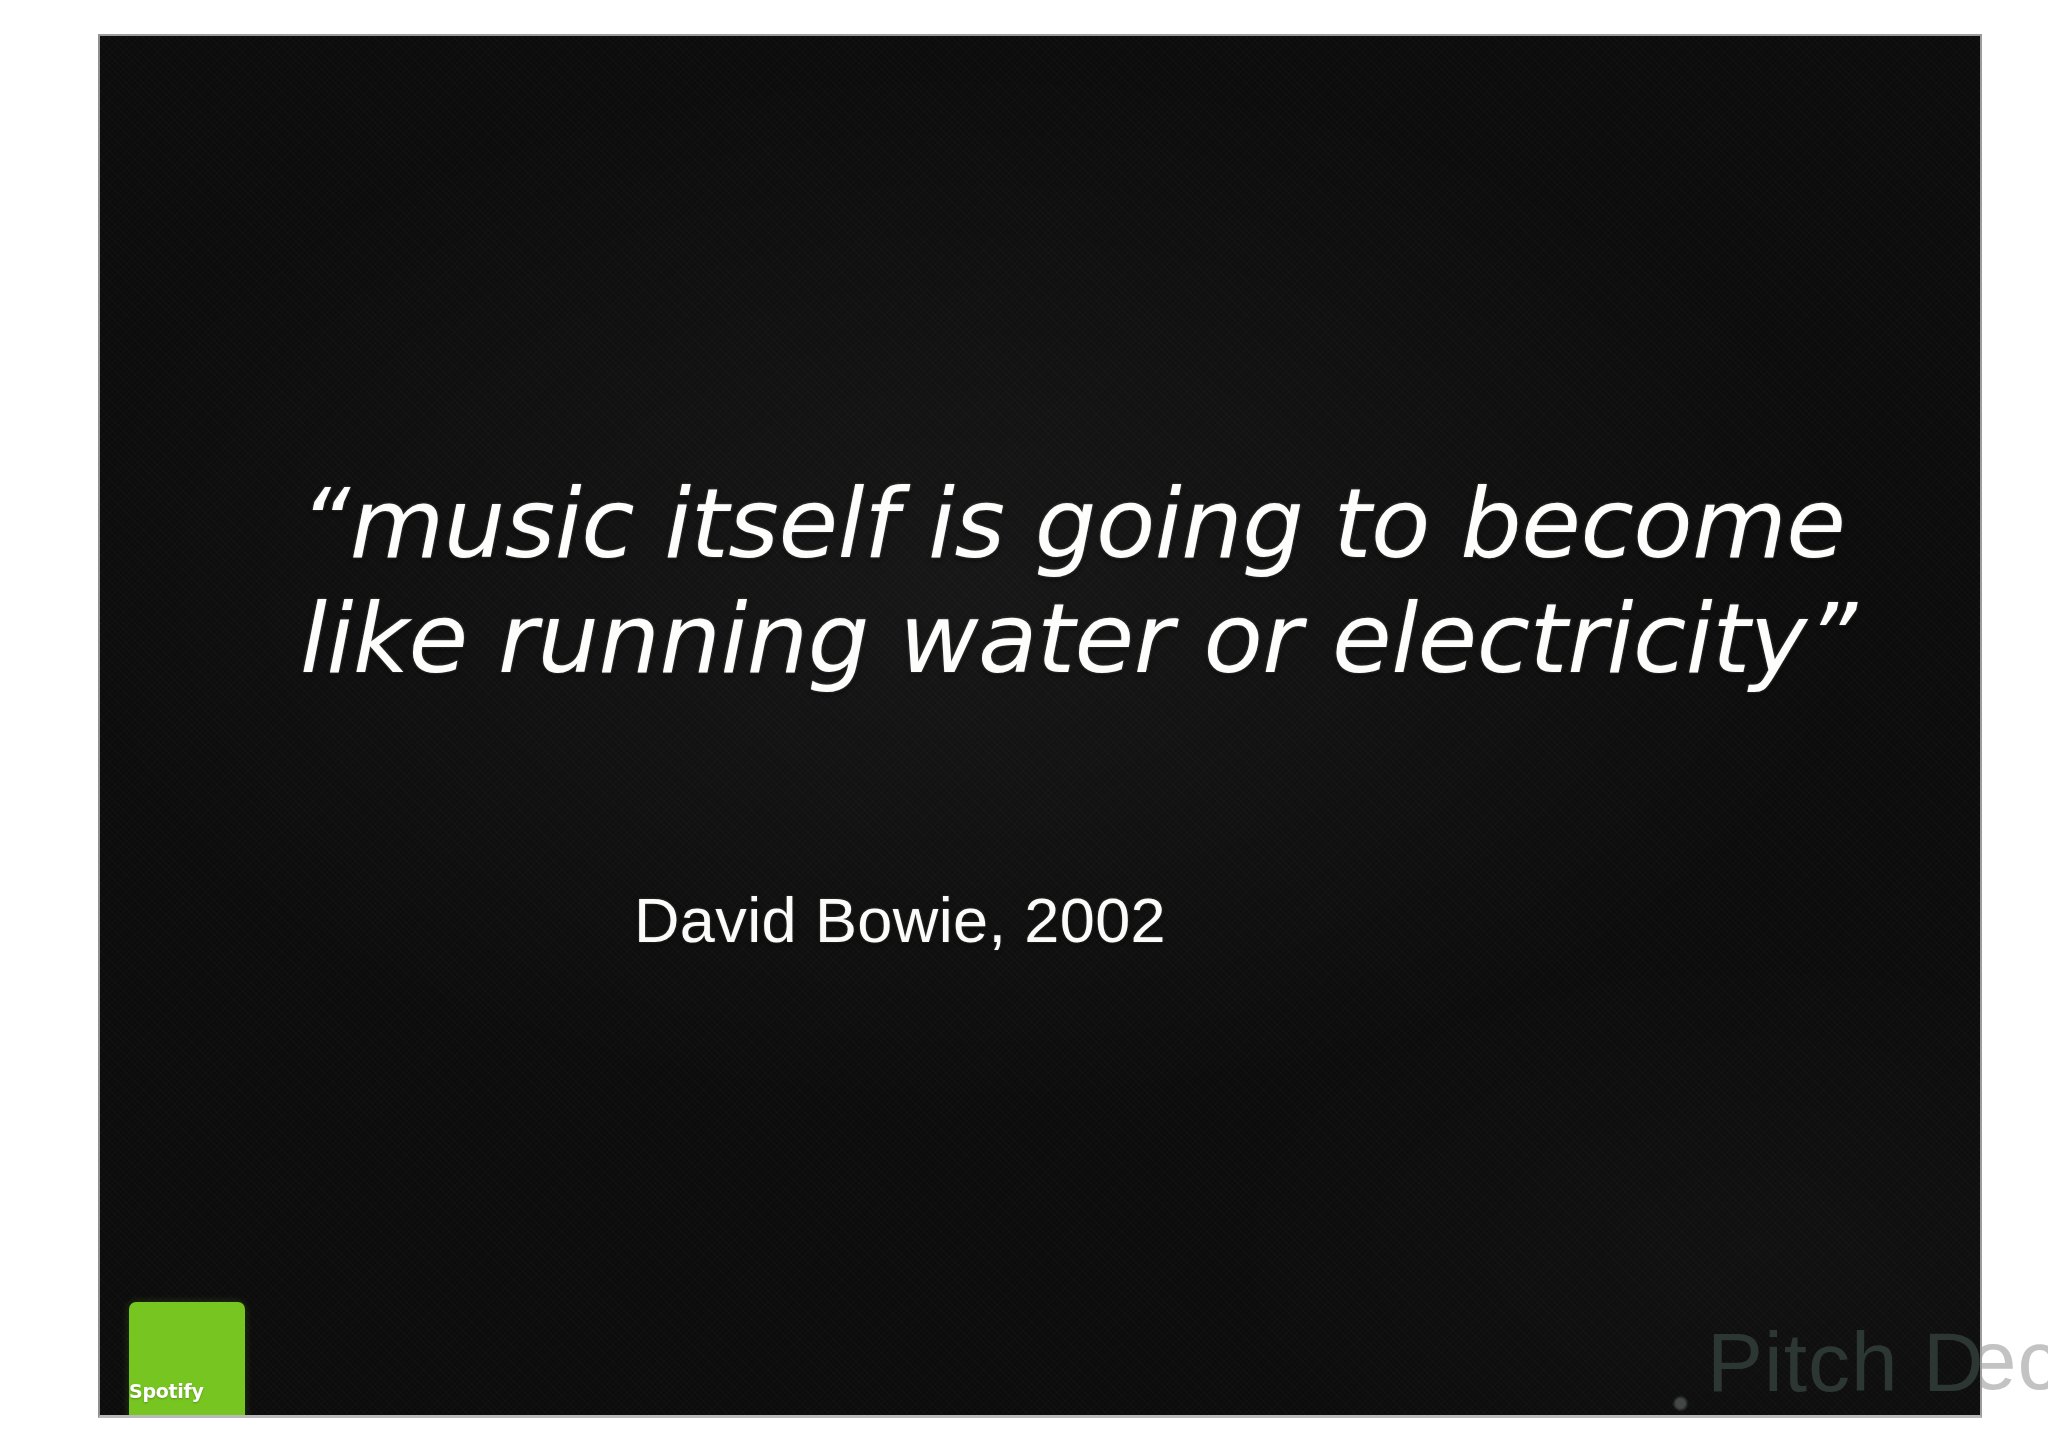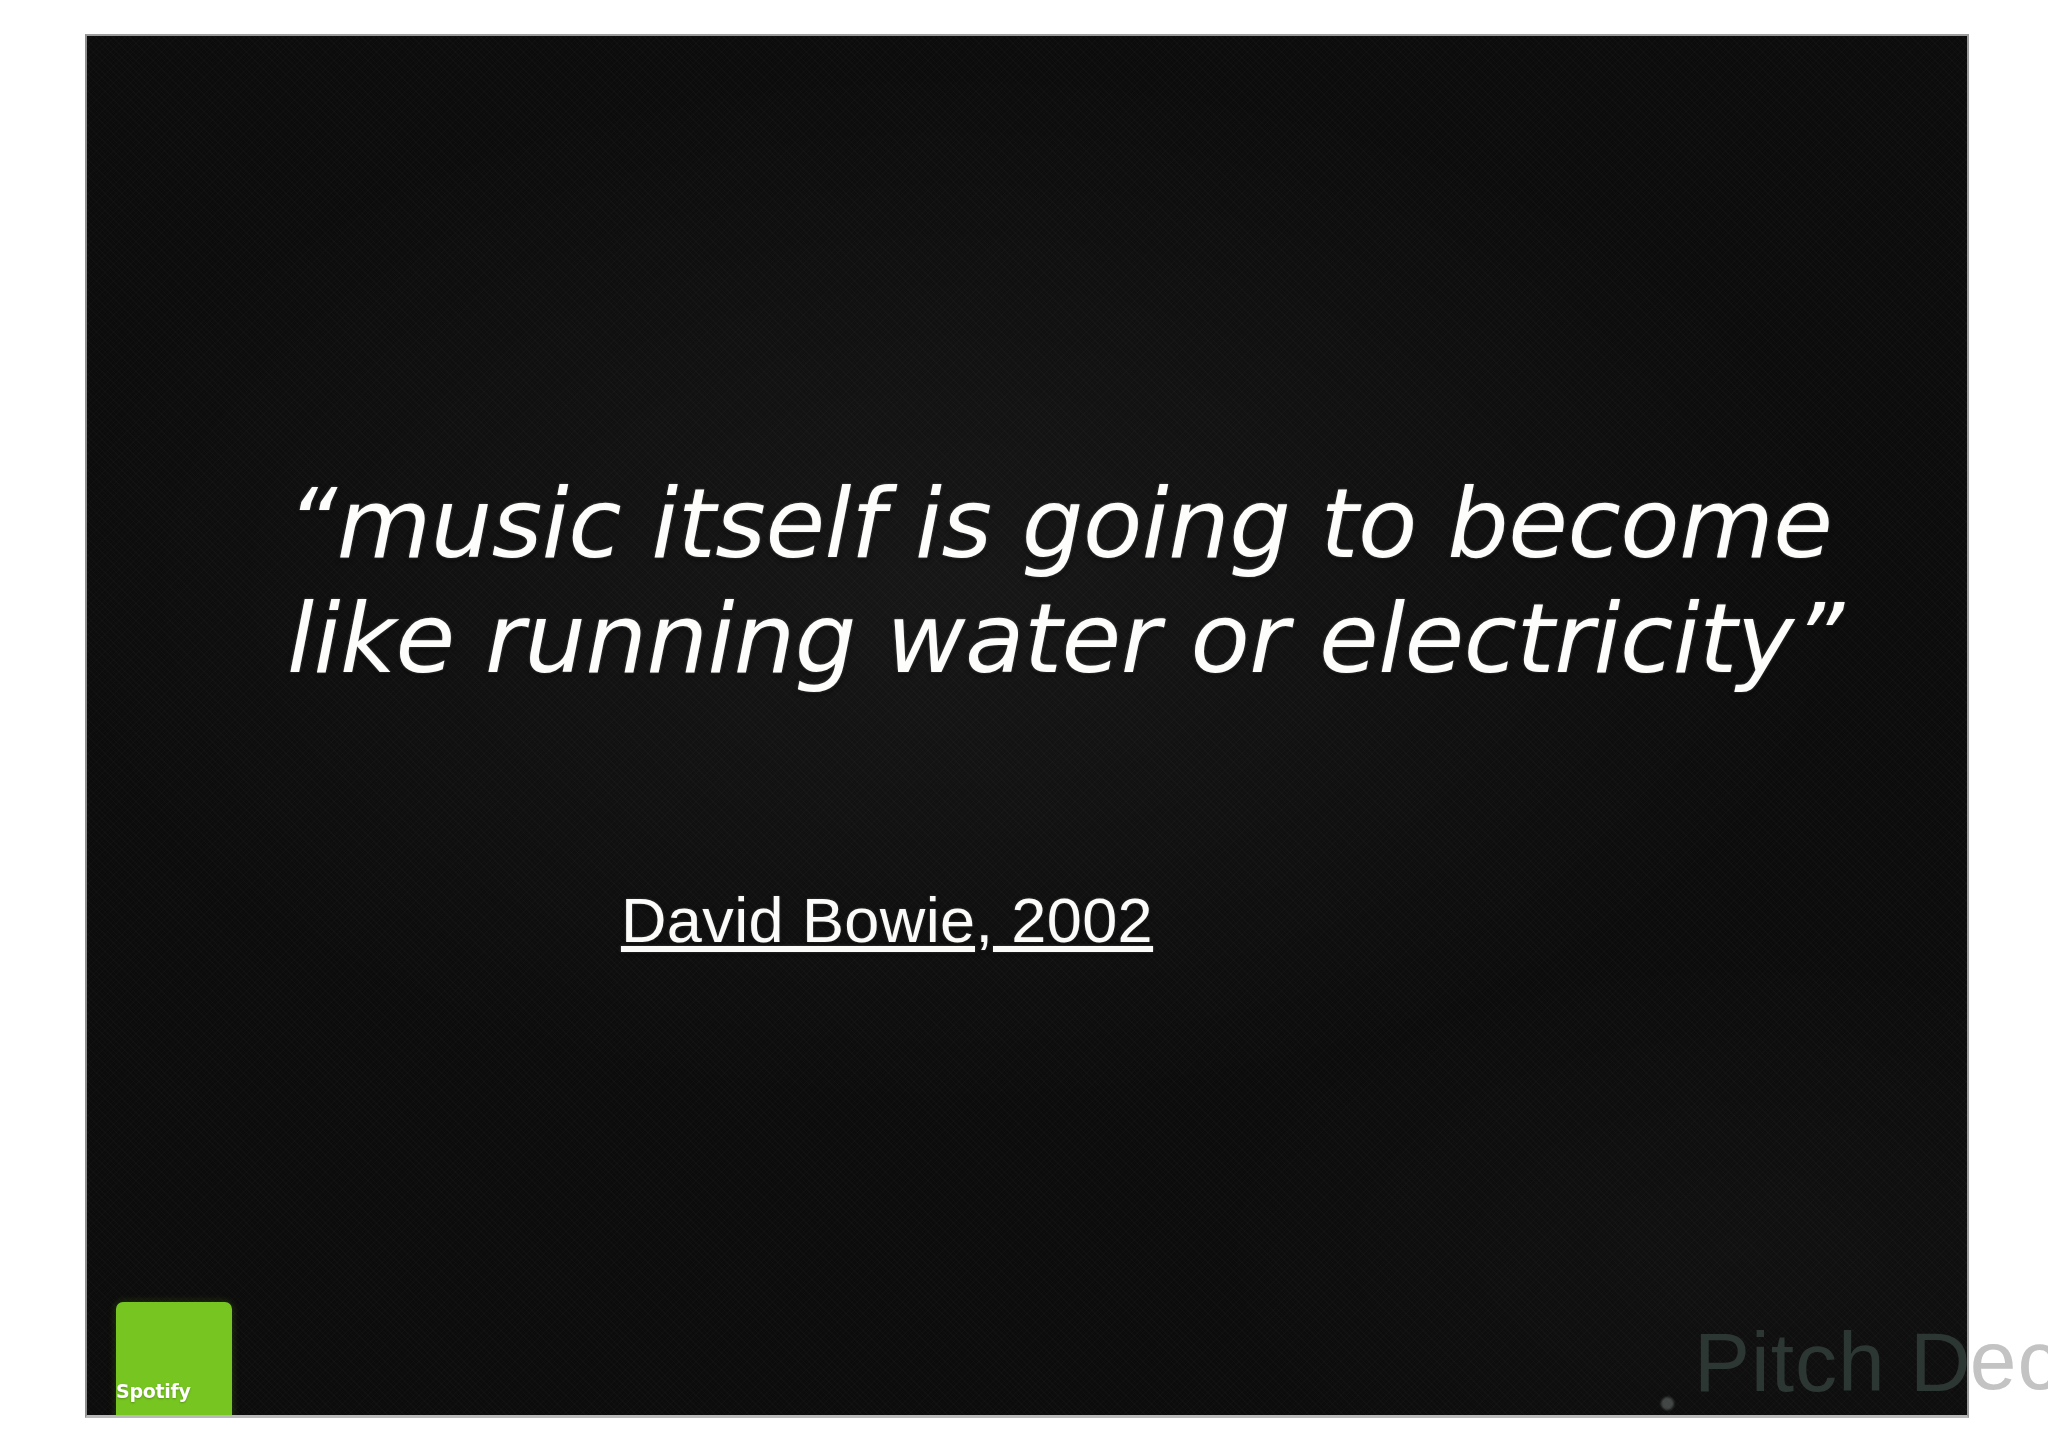--- a/index.html
+++ b/index.html
@@ -19,21 +19,21 @@
   
   #page {
     position: absolute;
     inset: 0;
     background: #ffffff;
   }
 
   
   #slide {
     position: absolute;
-    left: 85px;
+    left: 98px;
     top: 34px;
     width: 1884px;
     height: 1384px;
     background: #0c0c0c;
     border-top: 2px solid #9c9c9c;
     border-left: 2px solid #8f8f8f;
     border-right: 2px solid #9c9c9c;
     border-bottom: 3px solid #b9b9b9;
     box-sizing: border-box;
     overflow: hidden;
@@ -97,21 +97,20 @@
     width: 1200px;
     z-index: 4;
     font-family: "Liberation Sans", "DejaVu Sans", sans-serif;
     font-style: normal;
     font-weight: 400;
     font-size: 63px;
     color: #fbfbf9;
     letter-spacing: 0.4px;
     text-align: center;
     text-shadow: 0 0 3px rgba(255,255,255,.22), 0 2px 5px rgba(0,0,0,.75);
-    text-decoration: underline;
   }
 
   
   #spotify-logo {
     position: absolute;
     left: 29px;     
     top: 1266px;    
     width: 116px;
     height: 124px;
     background: #76c521;

